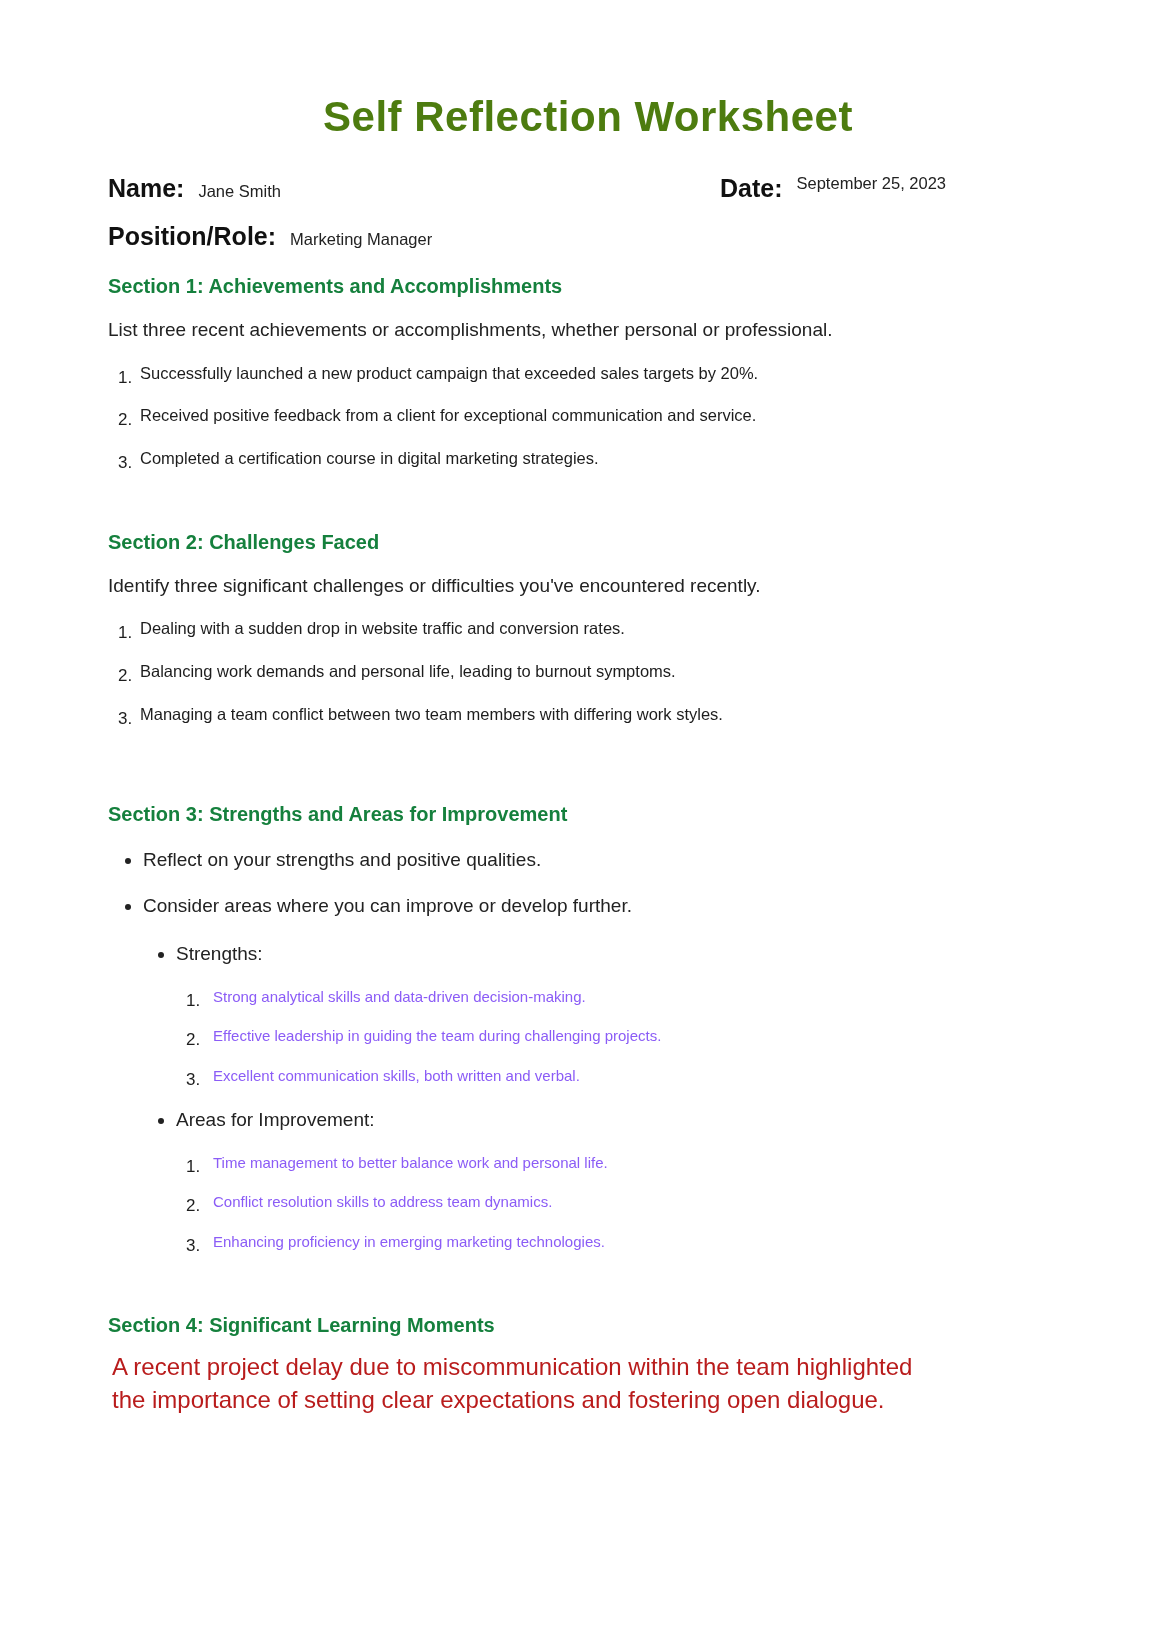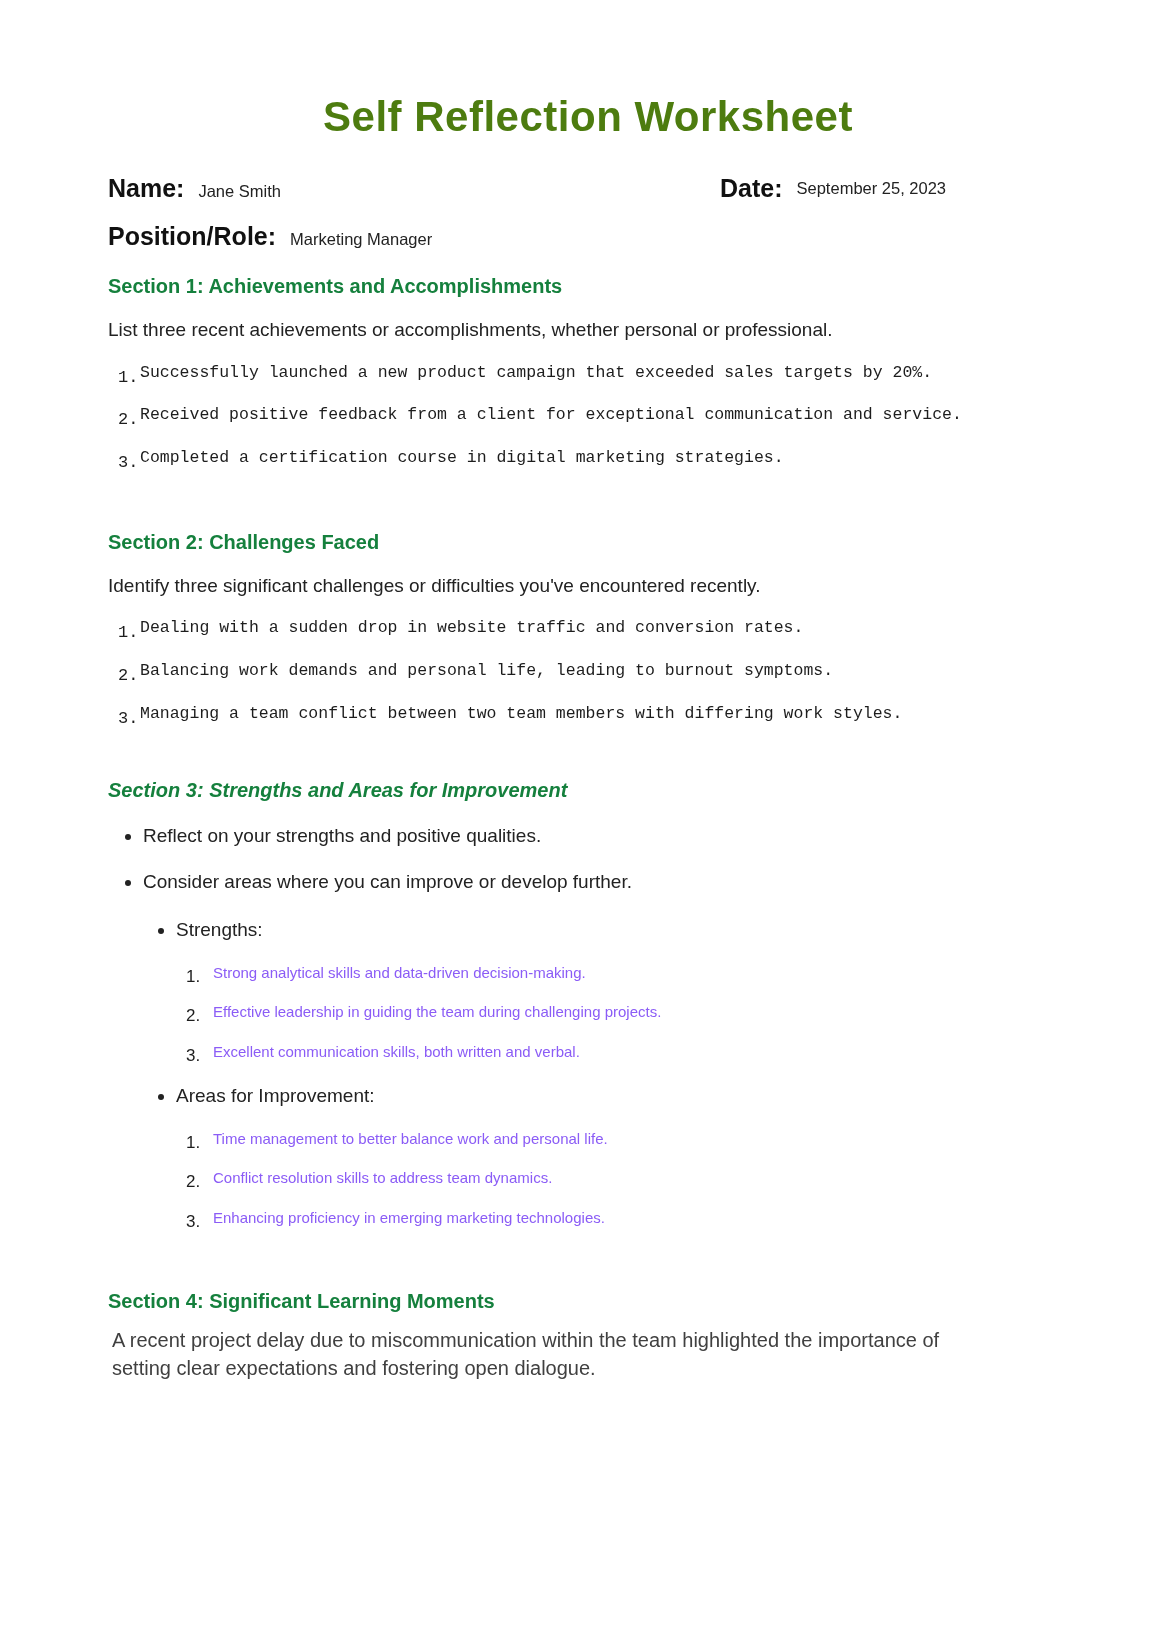--- a/index.html
+++ b/index.html
@@ -28,55 +28,54 @@
     letter-spacing: 0.5px;
     color: #4d7c0f;
   }
   .meta-row {
     display: flex;
     align-items: baseline;
     margin-top: 36px;
   }
   .meta-row.second { margin-top: 19px; }
   .meta-left { width: 612px; display: flex; align-items: baseline; }
-  .meta-right { display: flex; align-items: center; }
+  .meta-right { display: flex; align-items: flex-start; }
   .meta-label {
     font-weight: 700;
     font-size: 25px;
     color: #111;
   }
   .meta-value {
     font-size: 16.5px;
     margin-left: 14px;
     color: #222;
   }
   h2.section-heading {
     font-size: 20px;
     font-weight: 700;
     color: #15803d;
     margin: 0;
     line-height: 1.15;
   }
   .section-1 h2 { margin-top: 24px; }
   .section-2 h2 { margin-top: 62px; }
-  .section-3 h2 { margin-top: 55px; font-style: italic; }
+  .section-3 h2 { margin-top: 79px; }
   .section-4 h2 { margin-top: 62px; }
   p.prompt {
     font-size: 19px;
     color: #222;
     margin: 20px 0 0 0;
     line-height: 1.25;
   }
   
   ol.num-list {
     list-style: none;
     counter-reset: item;
     margin: 21px 0 0 0;
     padding: 0 0 0 10px;
-    font-family: Liberation Mono, monospace;
   }
   ol.num-list > li {
     counter-increment: item;
     position: relative;
     padding-left: 22px;
     font-size: 16.5px;
     line-height: 1.25;
     margin-bottom: 22px;
     color: #1d1d1d;
   }
@@ -122,22 +121,22 @@
   }
   ol.num-list-nested > li::before {
     content: counter(nitem) ".";
     position: absolute;
     left: 0;
     top: 2px;
     font-size: 17px;
     color: #1d1d1d;
   }
   p.answer {
-    font-size: 20px;
-    color: #404040;
+    font-size: 24px;
+    color: #b91c1c;
     margin: 13px 0 0 4px;
     max-width: 830px;
     line-height: 1.4;
   }
 </style>
 </head>
 <body>
 
 <div class="page">
 

